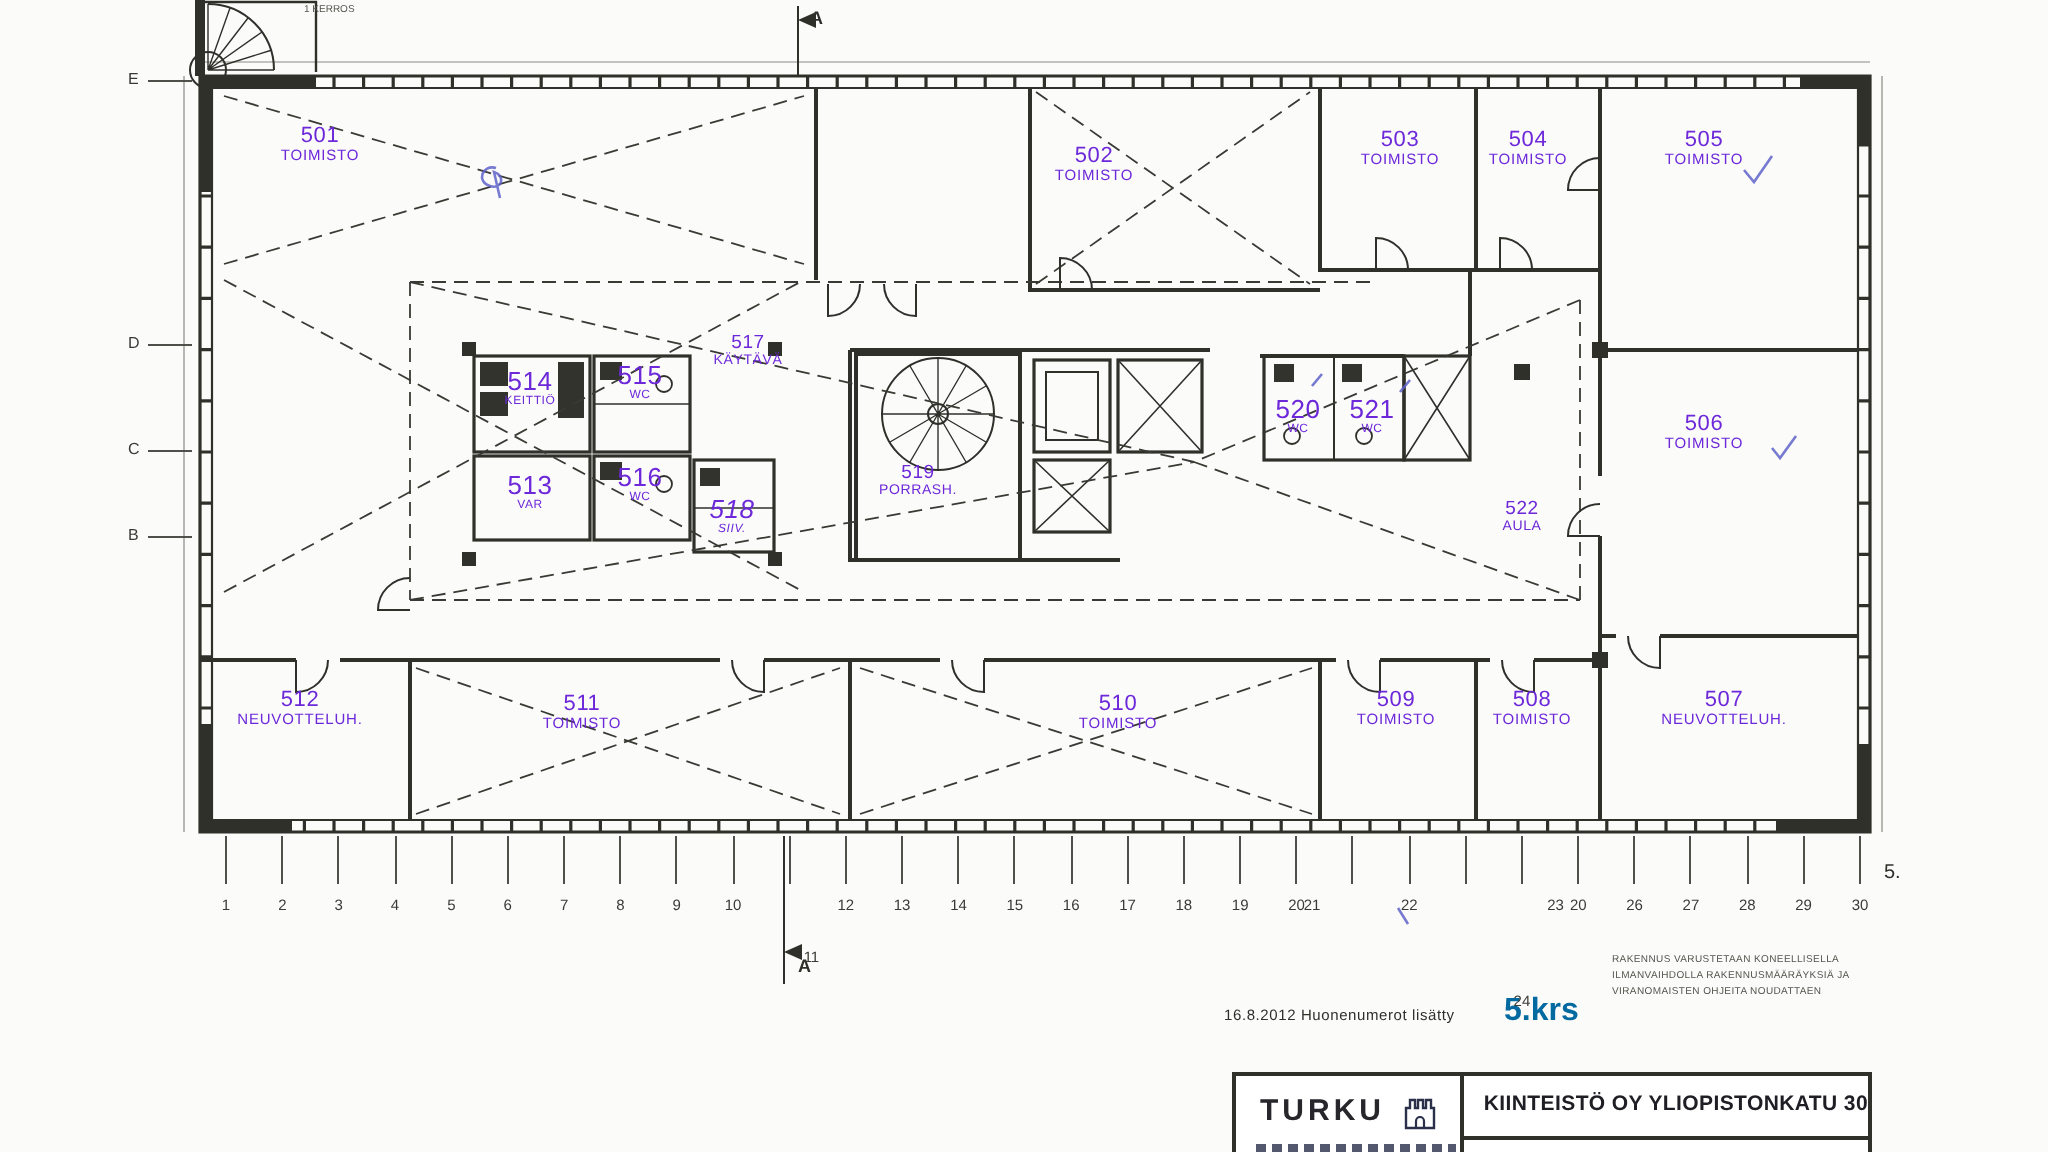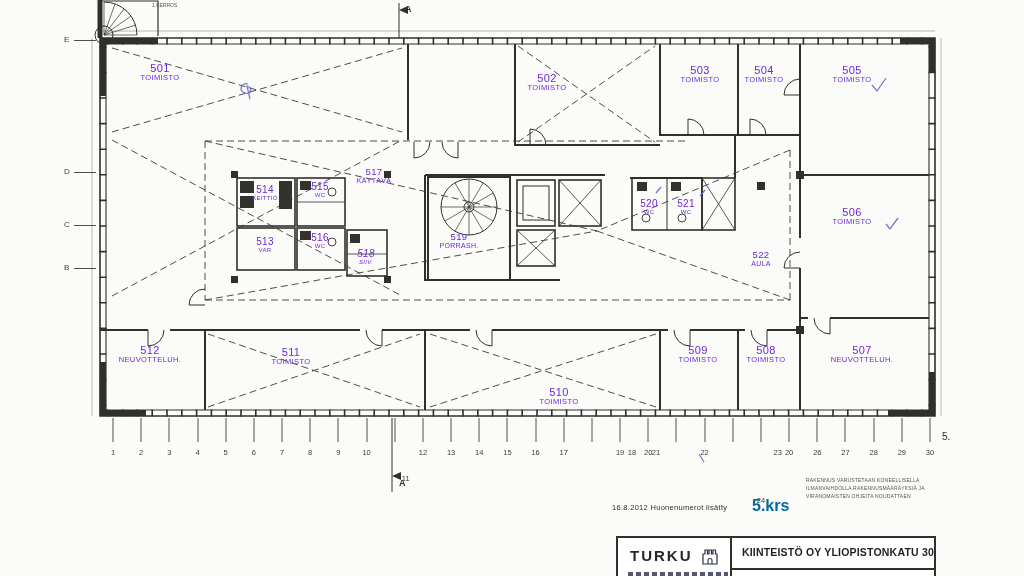--- a/index.html
+++ b/index.html
@@ -7,21 +7,21 @@
   body{background:#e9e9e7;font-family:"Liberation Sans",sans-serif}
   #page{position:relative;width:1024px;height:576px;background:#fbfbfa;overflow:hidden;color:#26261f}
   #plan-svg{position:absolute;left:0;top:0}
   #labels{position:absolute;left:0;top:0;width:100%;height:100%}
   .room-label{position:absolute;transform:translateX(-50%);text-align:center;line-height:1.1;color:#6d28d9;letter-spacing:.3px;white-space:nowrap}
   .room-label .rn{font-weight:400}
   .room-label.lg .rn{font-size:11px}
   .room-label.lg .rt{font-size:7.5px;letter-spacing:.4px}
   .room-label.md .rn{font-size:9.5px}
   .room-label.md .rt{font-size:7px}
-  .room-label.sm .rn{font-size:10px}
+  .room-label.sm .rn{font-size:13px}
   .room-label.sm .rt{font-size:6px}
   .grid-tick{position:absolute;width:1px;height:24px;background:#50504a;transform:translateX(-50%)}
   .grid-num{position:absolute;transform:translateX(-50%);font-size:7.5px;color:#3a3a34}
   .grid-htick{position:absolute;width:22px;height:1px;background:#50504a}
   .grid-letter{position:absolute;font-size:8px;color:#3a3a34}
   .annot{position:absolute;color:#2f2f2a}
   #revision-note{left:612px;top:503px;font-size:7.5px;letter-spacing:.3px}
   #floor-label{left:752px;top:497px;font-size:16px;font-weight:700;color:#0369a1}
   #sheet-mark{left:942px;top:431px;font-size:10px}
   #stair-note{left:152px;top:2px;font-size:5px;color:#55554e}
@@ -215,21 +215,21 @@
         <div class="rt">NEUVOTTELUH.</div>
       </div>
       <div class="room-label lg" style="left: 766px; top: 344px;">
         <div class="rn">508</div>
         <div class="rt">TOIMISTO</div>
       </div>
       <div class="room-label lg" style="left: 698px; top: 344px;">
         <div class="rn">509</div>
         <div class="rt">TOIMISTO</div>
       </div>
-      <div class="room-label lg" style="left: 559px; top: 346px; margin-top: 40px;">
+      <div class="room-label lg" style="left: 559px; top: 346px;">
         <div class="rn">510</div>
         <div class="rt">TOIMISTO</div>
       </div>
       <div class="room-label lg" style="left: 291px; top: 346px;">
         <div class="rn">511</div>
         <div class="rt">TOIMISTO</div>
       </div>
       <div class="room-label lg" style="left: 150px; top: 344px;">
         <div class="rn">512</div>
         <div class="rt">NEUVOTTELUH.</div>
@@ -302,21 +302,21 @@
       <div class="grid-num" style="left: 451.069px; top: 448px;">13</div>
       <div class="grid-tick" style="left: 479.241px; top: 418px;"></div>
       <div class="grid-num" style="left: 479.241px; top: 448px;">14</div>
       <div class="grid-tick" style="left: 507.414px; top: 418px;"></div>
       <div class="grid-num" style="left: 507.414px; top: 448px;">15</div>
       <div class="grid-tick" style="left: 535.586px; top: 418px;"></div>
       <div class="grid-num" style="left: 535.586px; top: 448px;">16</div>
       <div class="grid-tick" style="left: 563.759px; top: 418px;"></div>
       <div class="grid-num" style="left: 563.759px; top: 448px;">17</div>
       <div class="grid-tick" style="left: 591.931px; top: 418px;"></div>
-      <div class="grid-num" style="left: 591.931px; top: 448px; margin-left: 40px;">18</div>
+      <div class="grid-num" style="left: 591.931px; top: 448px;">18</div>
       <div class="grid-tick" style="left: 620.103px; top: 418px;"></div>
       <div class="grid-num" style="left: 620.103px; top: 448px;">19</div>
       <div class="grid-tick" style="left: 648.276px; top: 418px;"></div>
       <div class="grid-num" style="left: 648.276px; top: 448px;">20</div>
       <div class="grid-tick" style="left: 676.448px; top: 418px;"></div>
       <div class="grid-num" style="left: 656px; top: 448px;">21</div>
       <div class="grid-tick" style="left: 704.621px; top: 418px;"></div>
       <div class="grid-num" style="left: 704.621px; top: 448px;">22</div>
       <div class="grid-tick" style="left: 732.793px; top: 418px;"></div>
       <div class="grid-num" style="left: 732.793px; top: 448px; margin-left: 45px;">23</div>

